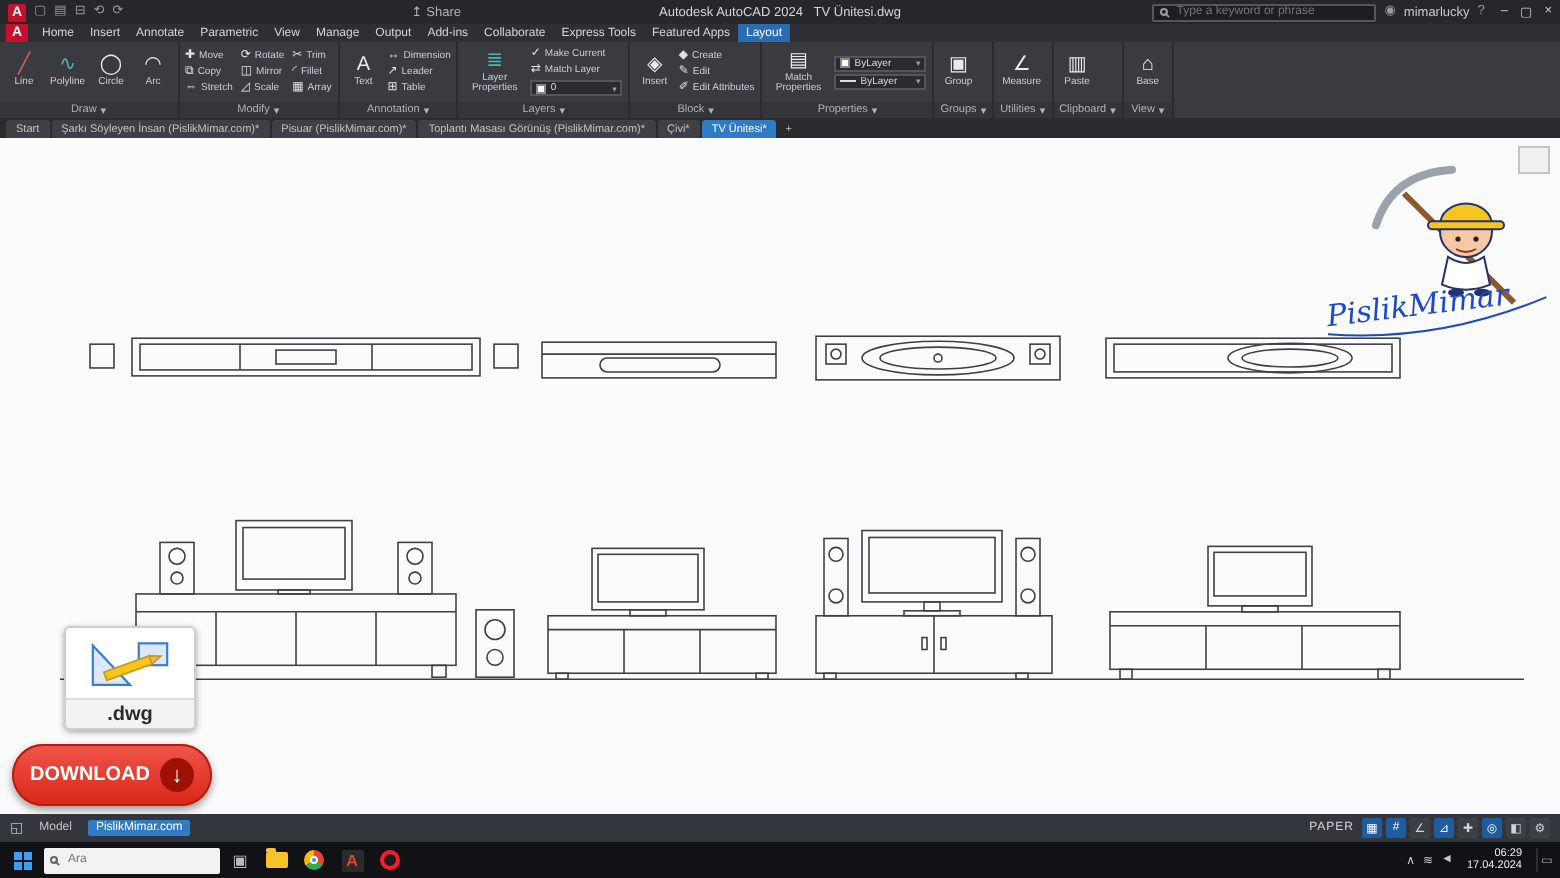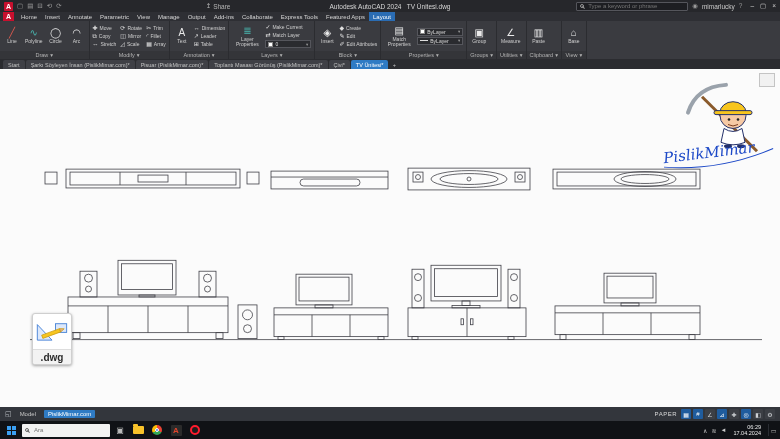--- a/index.html
+++ b/index.html
@@ -49,21 +49,21 @@
   .filetabs{height:10px;background:#2b2c30;display:flex;align-items:flex-end;padding-left:3px;gap:1px;font-size:5.5px;color:#c2c2c2;flex:0 0 auto}
   .ftab{background:#3f4046;padding:0 5px;height:9px;display:flex;align-items:center;border-radius:2px 2px 0 0;white-space:nowrap}
   .ftab.active{background:#2f7bc4;color:#fff}
   .fplus{width:10px;height:9px;display:flex;align-items:center;justify-content:center;color:#c2c2c2}
 
   
   .canvas{flex:1;position:relative;background:#fbfbfb;overflow:hidden}
   .canvas svg.cad{position:absolute;inset:0;width:100%;height:100%}
   .navbox{position:absolute;right:5px;top:4px;width:16px;height:14px;background:#f1f1f1;border:1px solid #c4c4c4}
 
-  .dwgbadge{position:absolute;left:32px;top:244px;width:40px;height:52px;background:#fff;border:1px solid #cfcfcf;border-radius:3px;box-shadow:0 1px 3px rgba(0,0,0,.35);display:flex;flex-direction:column;overflow:hidden}
+  .dwgbadge{position:absolute;left:32px;top:244px;width:66px;height:52px;background:#fff;border:1px solid #cfcfcf;border-radius:3px;box-shadow:0 1px 3px rgba(0,0,0,.35);display:flex;flex-direction:column;overflow:hidden}
   .dwgart{flex:1}
   .dwglabel{height:15px;display:flex;align-items:center;justify-content:center;font-weight:bold;font-size:10px;color:#2b2b2b;background:#f3f3f3;border-top:1px solid #ddd}
 
   .download{position:absolute;left:6px;top:303px;width:100px;height:31px;border-radius:16px;background:linear-gradient(#f0564a,#d92619);box-shadow:0 2px 4px rgba(0,0,0,.4),inset 0 0 0 1px #b71c0c;display:flex;align-items:center;justify-content:center;gap:5px;color:#fff;font-weight:bold;font-size:10px;cursor:pointer}
   .dlcirc{width:17px;height:17px;border-radius:50%;background:#9e1205;display:flex;align-items:center;justify-content:center;color:#fff;font-size:11px;font-weight:bold}
 
   
   .statusbar{height:14px;background:#33363c;display:flex;align-items:center;font-size:6px;color:#c6c6c6;padding:0 5px;gap:4px;flex:0 0 auto}
   .sic-model{font-size:7px;color:#b9bcc2}
   .stab{padding:1px 4px;border-radius:1px;white-space:nowrap}
@@ -522,20 +522,24 @@
         <path d="M5,26 L5,8 L22,26 Z" fill="#dce8fb" stroke="#3b7bd4" stroke-width="1"></path>
         <rect x="26" y="7" width="13" height="10" fill="#dce8fb" stroke="#3b7bd4" stroke-width="1"></rect>
         <g transform="rotate(-20 22 18)">
           <rect x="10" y="16" width="22" height="4" fill="#f7c51e" stroke="#c99a12" stroke-width="0.8"></rect>
           <path d="M32,16 l5,2 l-5,2 z" fill="#e8b18a" stroke="#c99a12" stroke-width="0.8"></path>
         </g>
       </svg>
       <div class="dwglabel">.dwg</div>
     </div>
 
+    <div class="download">
+      <span>DOWNLOAD</span>
+      <span class="dlcirc">↓</span>
+    </div>
   </div>
 
   <div class="statusbar">
     <span class="sic-model">◱</span>
     <span class="stab">Model</span>
     <span class="stab active">PislikMimar.com</span>
     <div class="sicons">
       <span class="paper">PAPER</span>
       <span class="sic on">▦</span>
       <span class="sic on">#</span>

